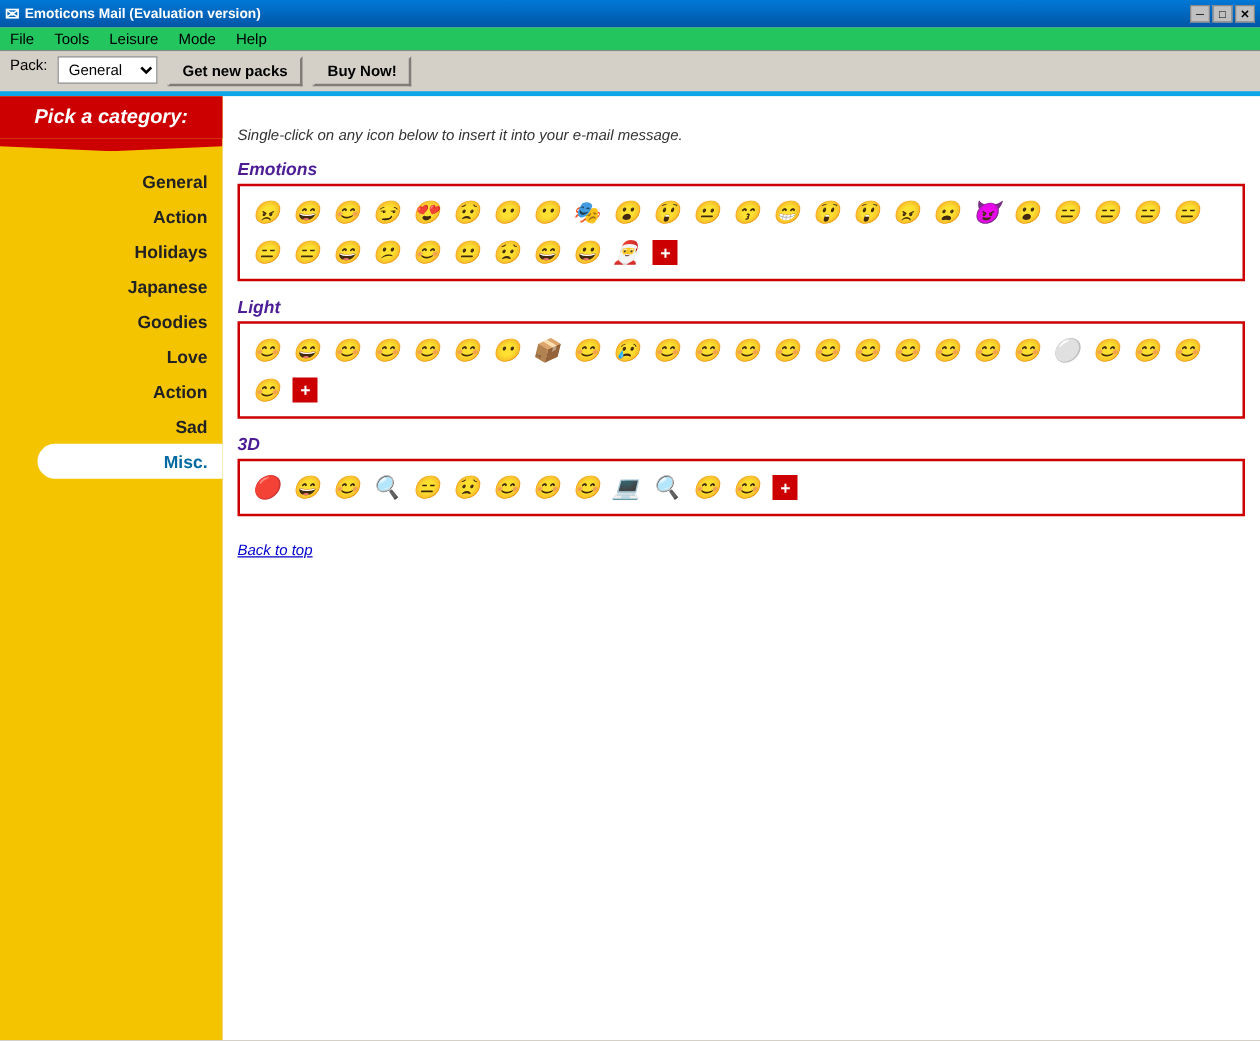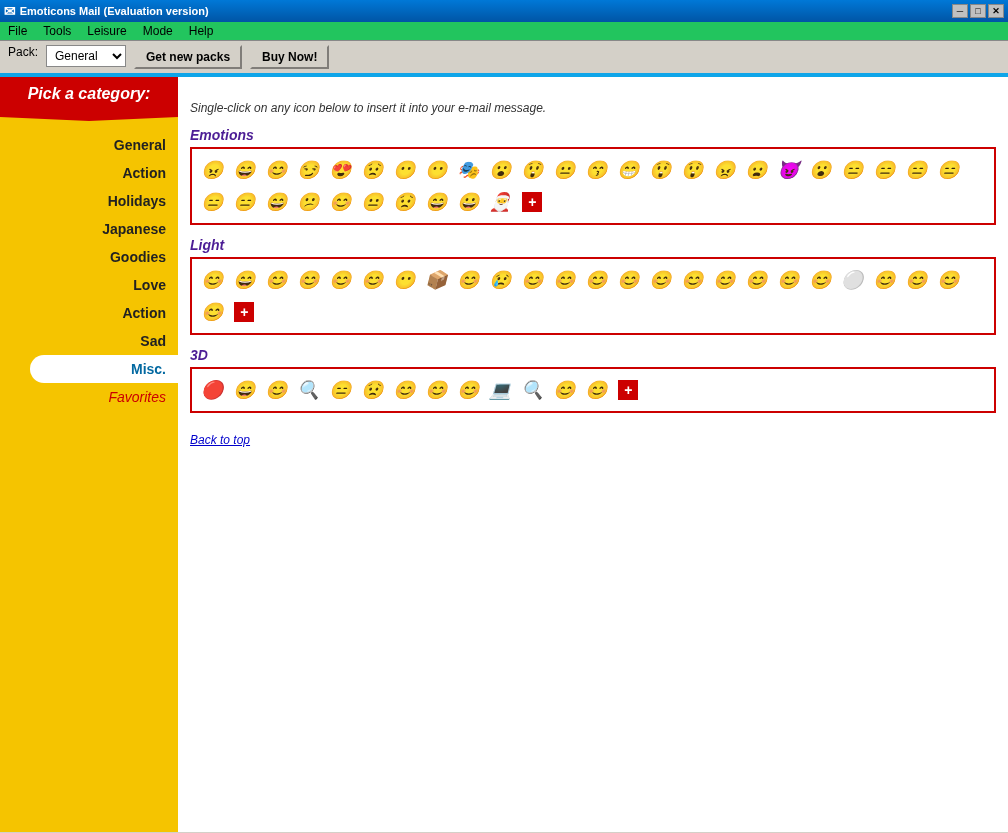--- a/index.html
+++ b/index.html
@@ -244,21 +244,20 @@
       <div class="sidebar-item">General</div>
       <div class="sidebar-item">Action</div>
       <div class="sidebar-item">Holidays</div>
       <div class="sidebar-item">Japanese</div>
       <div class="sidebar-item">Goodies</div>
       <div class="sidebar-item">Love</div>
       <div class="sidebar-item">Action</div>
       <div class="sidebar-item">Sad</div>
       <div class="sidebar-item active">Misc.</div>
     </div>
-    <div class="sidebar-favorites">Favorites</div>
   </div>
 
   <div id="content-area">
     <div id="instruction-text">Single-click on any icon below to insert it into your e-mail message.</div>
 
     
     <div class="section-title">Emotions</div>
     <div class="emoji-section">
       <div class="emoji-row">
         <div class="emoji-item">😠</div>

